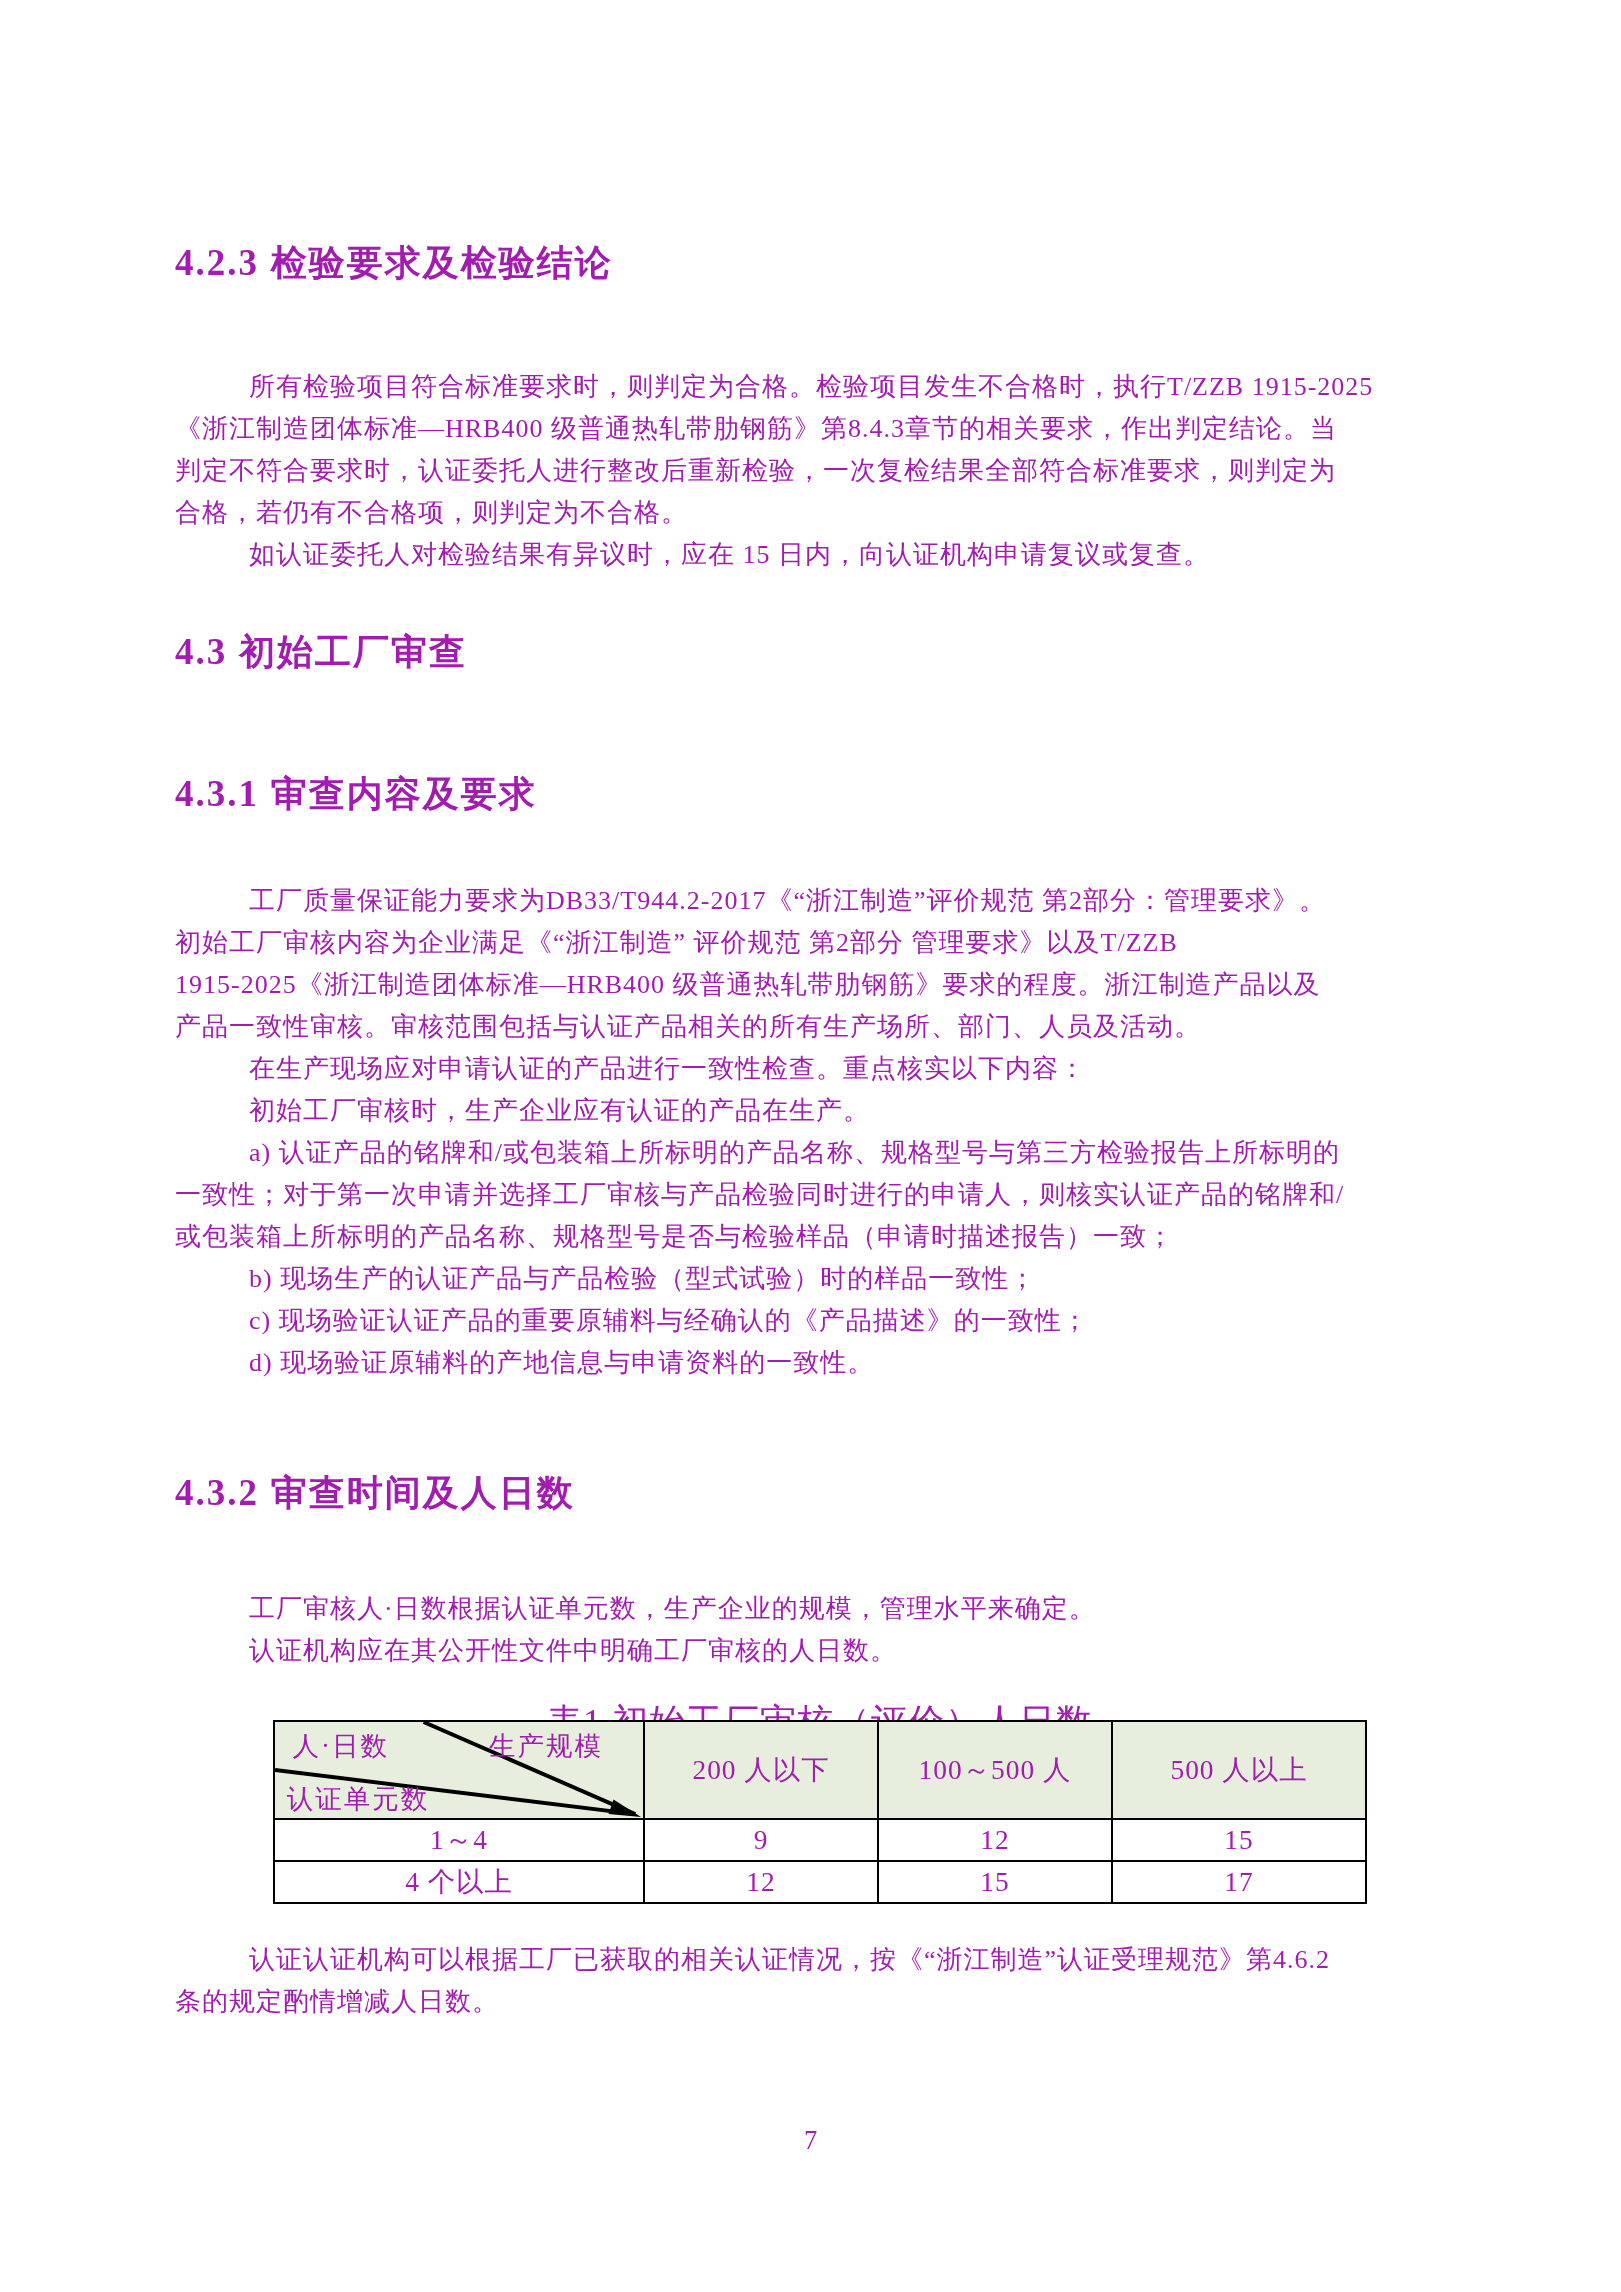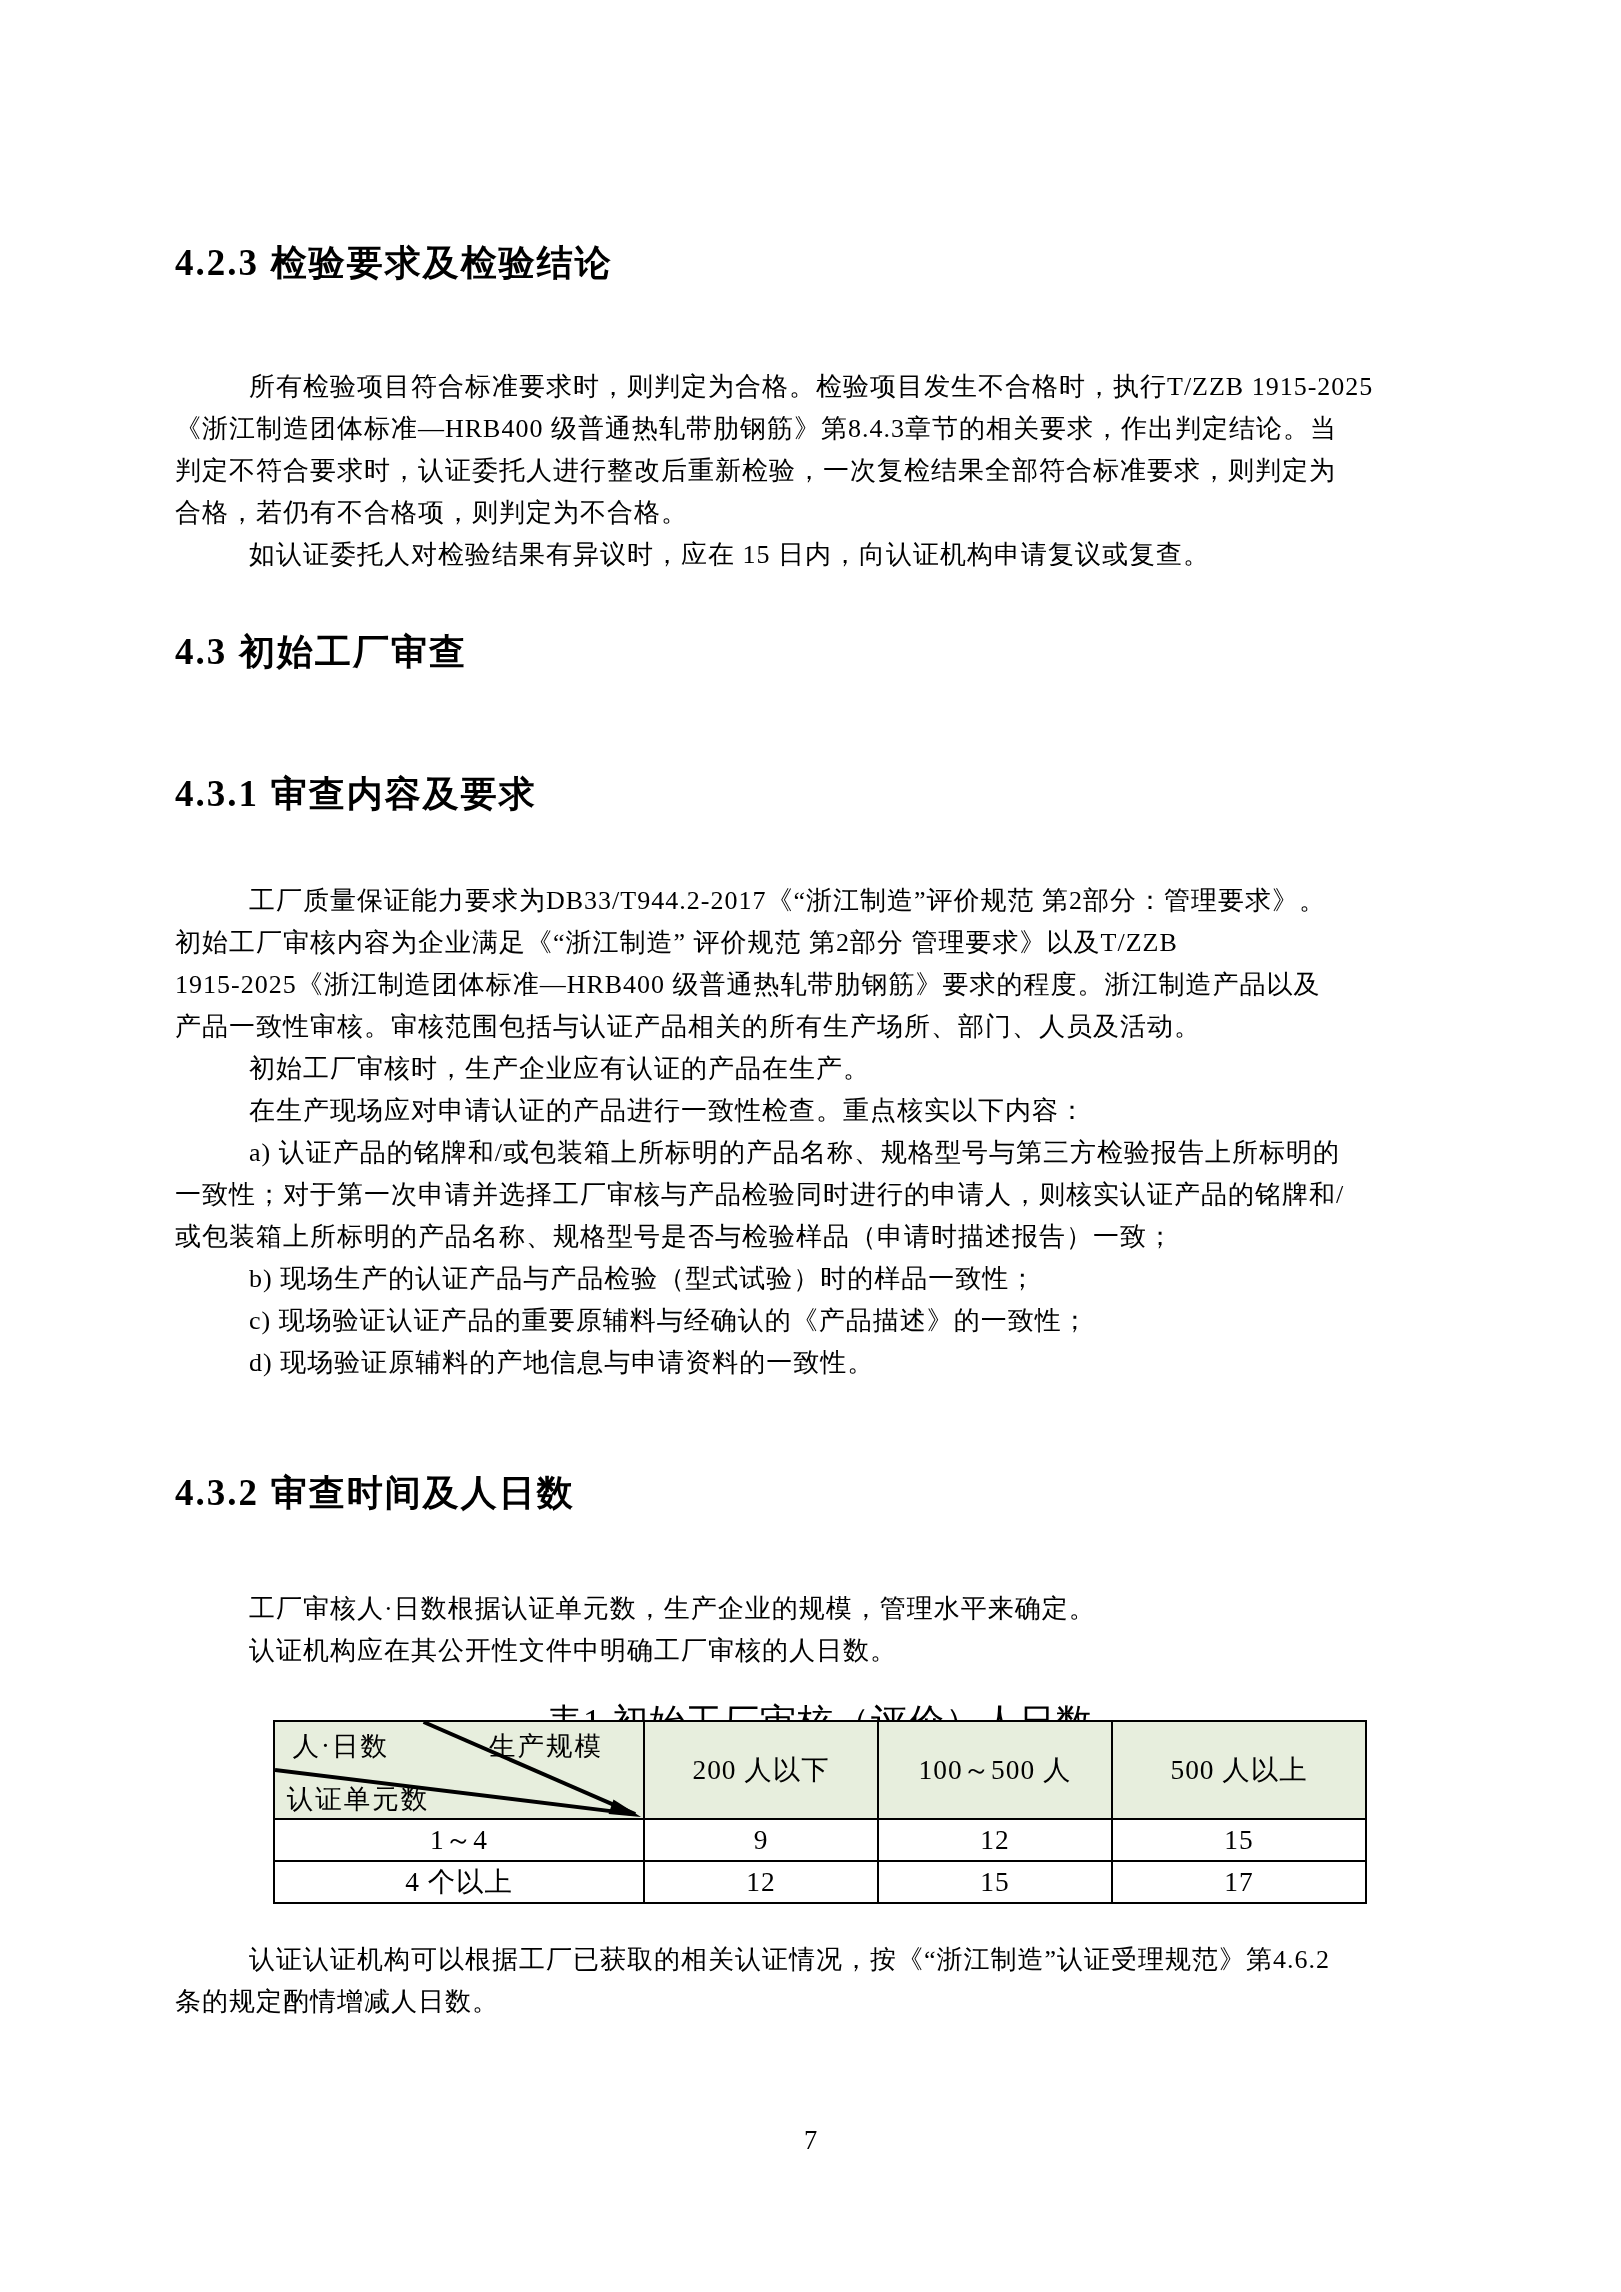--- a/index.html
+++ b/index.html
@@ -1,21 +1,21 @@
 <!DOCTYPE html>
 <html lang="zh"><head>
 <meta charset="utf-8">
 <style>
   html,body{margin:0;padding:0;background:#ffffff;}
   .page{
     position:relative;
     width:1621px;
     height:2293px;
     background:#ffffff;
-    color:#000000;
+    color:#a21caf;
     font-family:"Liberation Serif","DejaVu Serif",serif;
     overflow:hidden;
   }
   .heading{
     position:absolute;
     left:175px;
     margin:0;
     font-weight:bold;
     white-space:nowrap;
     line-height:43px;
@@ -128,22 +128,22 @@
 
   <h2 class="heading h431">
     <span class="hnum">4.3.1</span><span class="htxt">审查内容及要求</span>
   </h2>
 
   <div class="tblock b431">
     <div class="tline indent">工厂质量保证能力要求为DB33/T944.2-2017《“浙江制造”评价规范 第2部分：管理要求》。</div>
     <div class="tline">初始工厂审核内容为企业满足《“浙江制造” 评价规范 第2部分 管理要求》以及T/ZZB</div>
     <div class="tline">1915-2025《浙江制造团体标准—HRB400 级普通热轧带肋钢筋》要求的程度。浙江制造产品以及</div>
     <div class="tline">产品一致性审核。审核范围包括与认证产品相关的所有生产场所、部门、人员及活动。</div>
+    <div class="tline indent">在生产现场应对申请认证的产品进行一致性检查。重点核实以下内容：</div>
     <div class="tline indent">初始工厂审核时，生产企业应有认证的产品在生产。</div>
-    <div class="tline indent">在生产现场应对申请认证的产品进行一致性检查。重点核实以下内容：</div>
     <div class="tline indent">a) 认证产品的铭牌和/或包装箱上所标明的产品名称、规格型号与第三方检验报告上所标明的</div>
     <div class="tline">一致性；对于第一次申请并选择工厂审核与产品检验同时进行的申请人，则核实认证产品的铭牌和/</div>
     <div class="tline">或包装箱上所标明的产品名称、规格型号是否与检验样品（申请时描述报告）一致；</div>
     <div class="tline indent">b) 现场生产的认证产品与产品检验（型式试验）时的样品一致性；</div>
     <div class="tline indent">c) 现场验证认证产品的重要原辅料与经确认的《产品描述》的一致性；</div>
     <div class="tline indent">d) 现场验证原辅料的产地信息与申请资料的一致性。</div>
   </div>
 
   <h2 class="heading h432">
     <span class="hnum">4.3.2</span><span class="htxt">审查时间及人日数</span>

